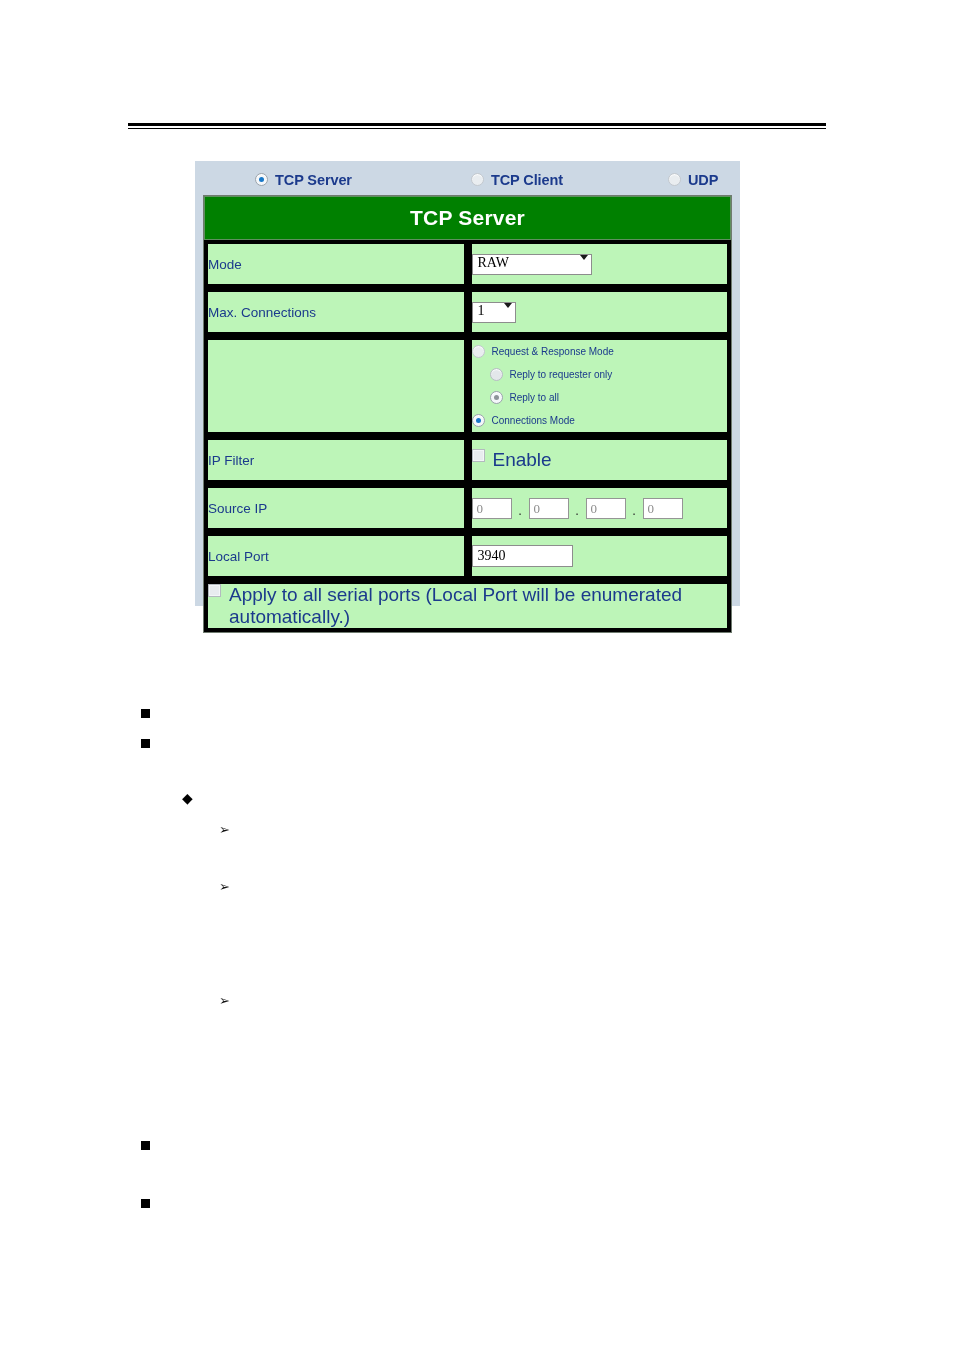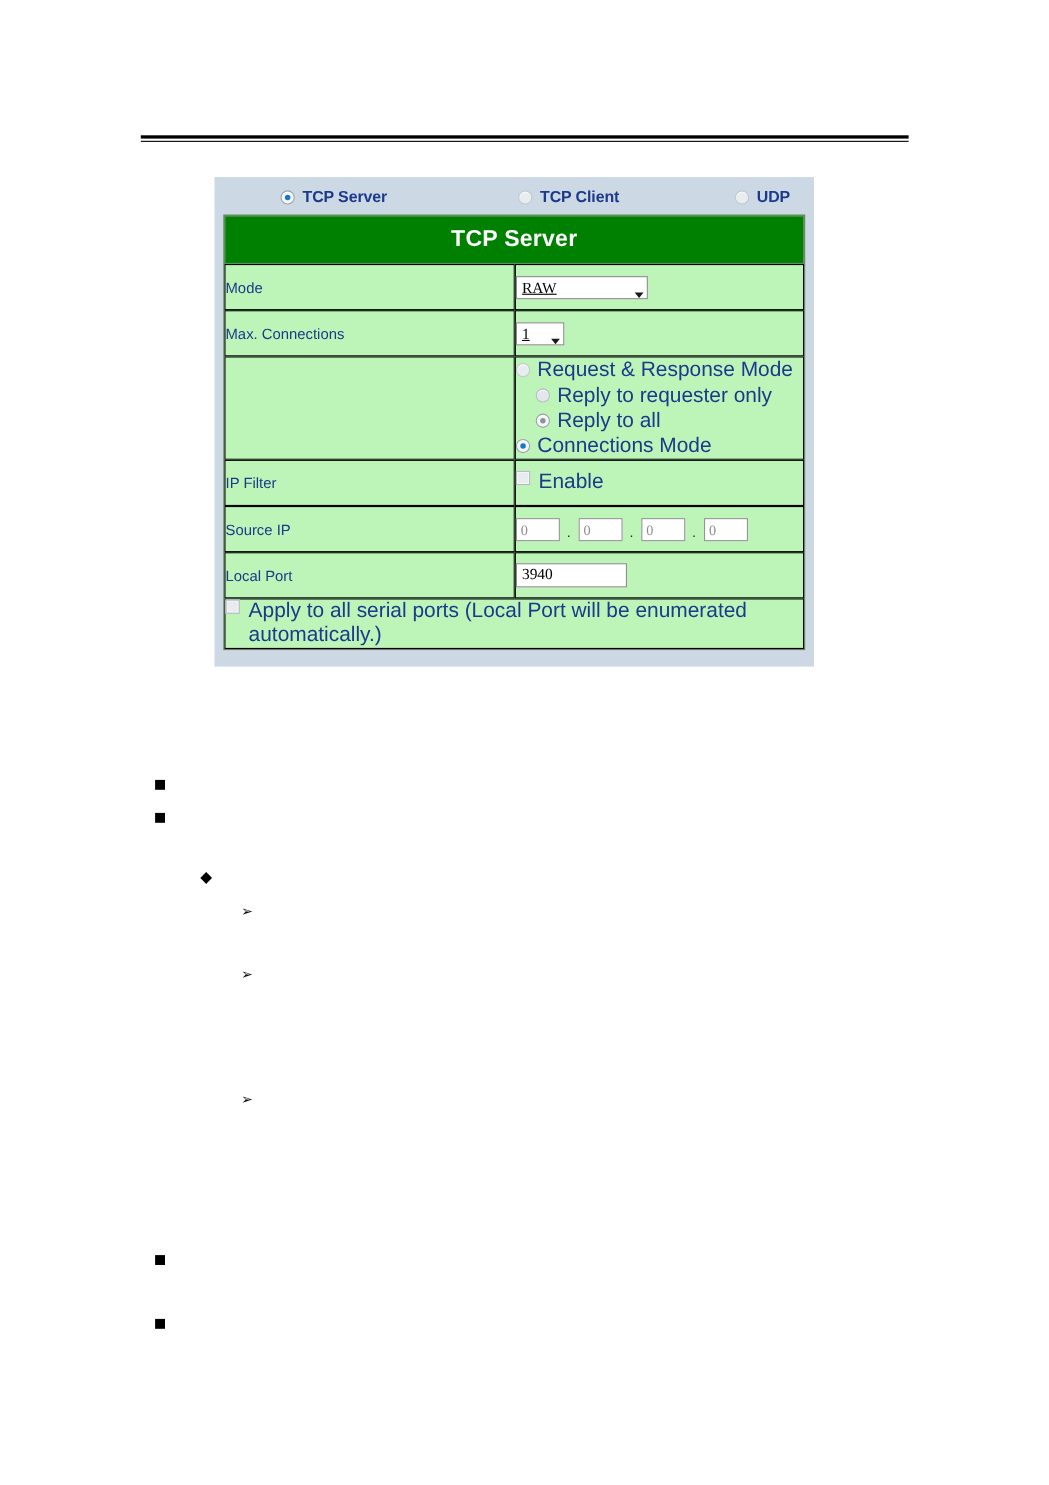--- a/index.html
+++ b/index.html
@@ -115,21 +115,21 @@
   .form-table {
     border: 1px solid #6f7b6f;
     border-collapse: separate;
     border-spacing: 0;
     width: 529px;
     background: #bdf5b8;
     table-layout: fixed;
     margin-top: 3px;
   }
   .form-table td {
-    border: 1px solid #000000;
+    border: 4px solid #000000;
     background: #bdf5b8;
     padding: 0;
     vertical-align: middle;
   }
   .title-cell {
     background: #008000 !important;
     text-align: center;
     height: 42px;
     border: 1px solid #5f8f5f !important;
   }
@@ -147,49 +147,48 @@
     color: #1b3a8c;
   }
   .value-cell {
     padding-left: 7px;
     height: 40px;
   }
 
   
   .select {
     display: inline-flex;
-    align-items: flex-end;
+    align-items: flex-start;
     justify-content: space-between;
     background: #ffffff;
     border: 1px solid #8d8d8d;
     height: 21px;
     box-sizing: border-box;
     padding: 0 3px 0 5px;
     font-family: "Liberation Serif", serif;
     font-size: 14px;
     color: #000000;
-    text-decoration: underline;
   }
   .select.mode { width: 120px; }
   .select.maxconn { width: 44px; }
   .select .arrow {
     width: 0; height: 0;
     border-left: 4px solid transparent;
     border-right: 4px solid transparent;
     border-top: 5px solid #1a1a1a;
     margin-left: 6px;
   }
 
   
   .modes-cell { padding: 9px 0 9px 7px; }
   .mode-line {
     display: flex;
     align-items: center;
     gap: 7px;
-    font-size: 19px;
+    font-size: 10px;
     color: #1b3a8c;
     height: 23px;
   }
   .mode-line.indent { padding-left: 18px; }
 
   
   .opt-line {
     display: flex;
     align-items: flex-start;
     gap: 8px;

